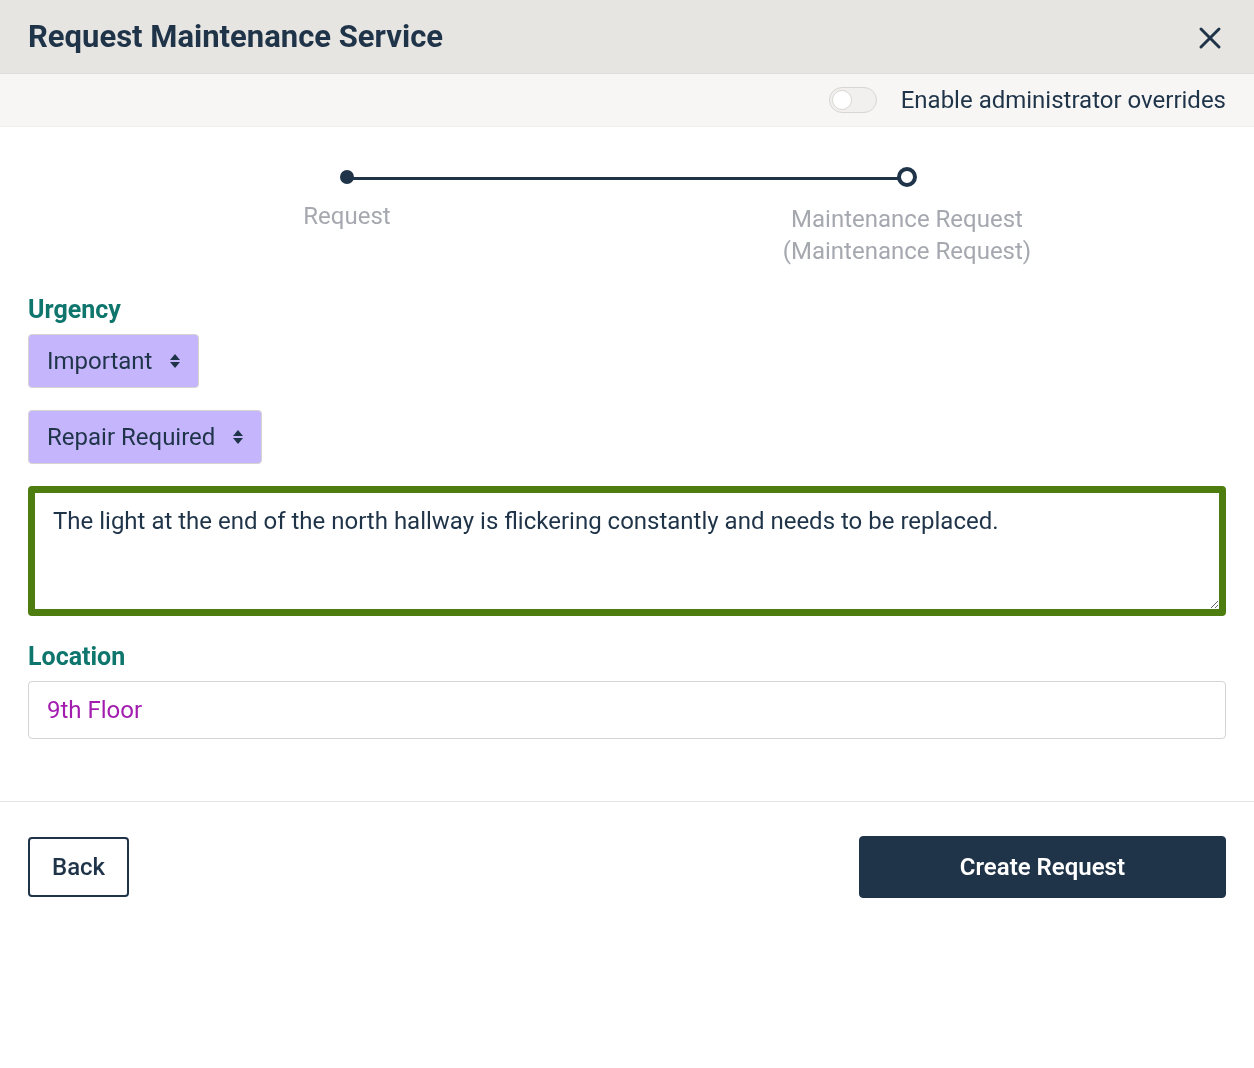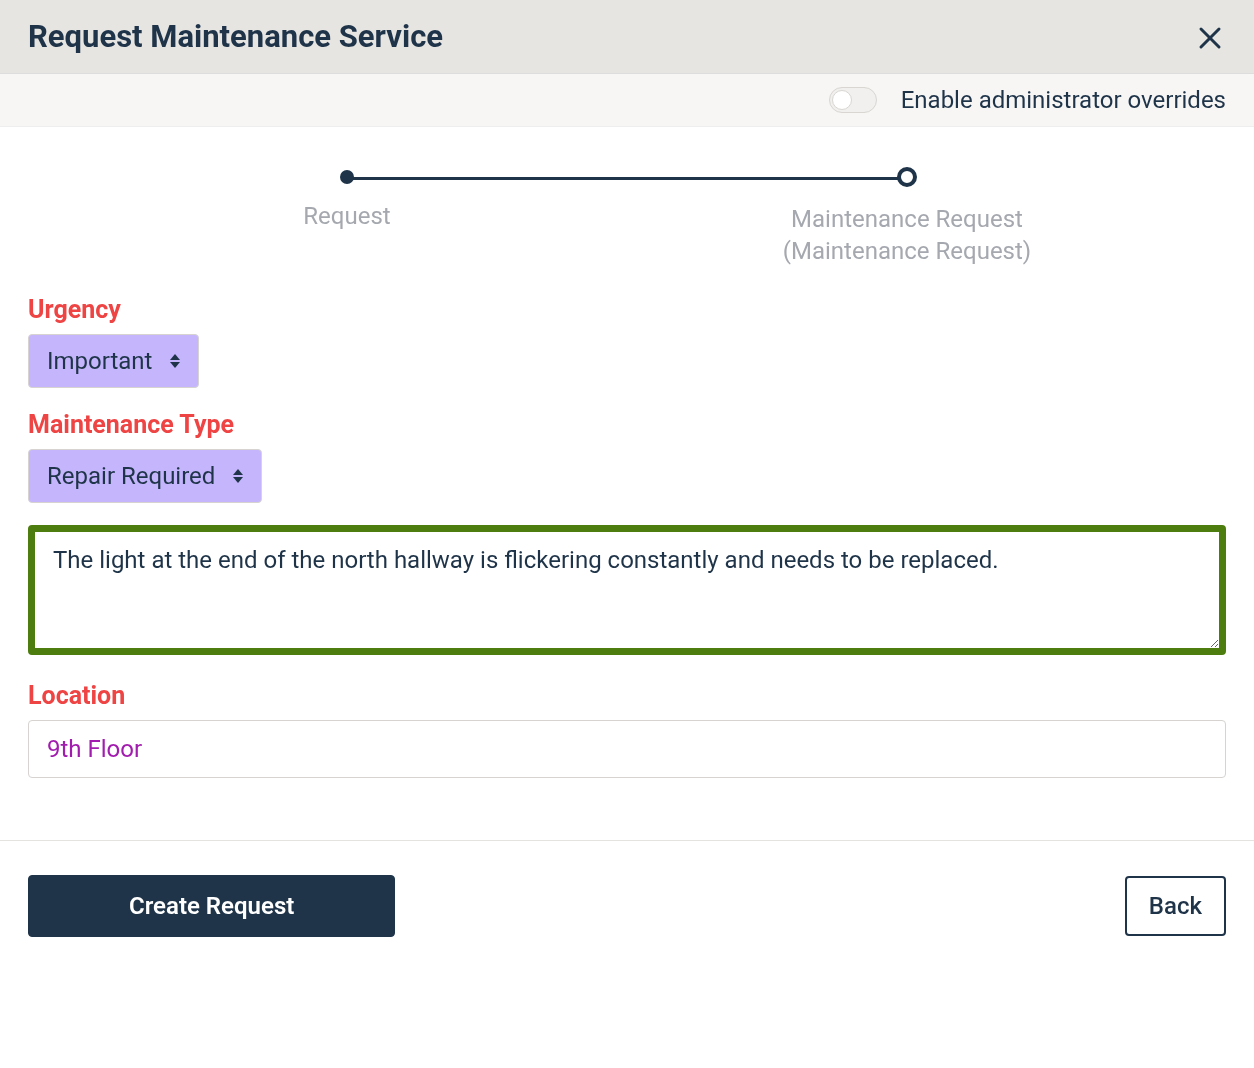--- a/index.html
+++ b/index.html
@@ -116,21 +116,21 @@
   }
   .form-body {
     padding: 10px 28px 28px 28px;
   }
   .field {
     margin-bottom: 22px;
   }
   .field-label {
     font-size: 25px;
     font-weight: 700;
-    color: #ef4444;
+    color: #0f766e;
     margin-bottom: 10px;
     display: block;
   }
   .select-wrap {
     display: inline-flex;
     align-items: center;
     border: 1px solid #d6d3d0;
     border-radius: 4px;
     padding: 12px 18px;
     background: #c4b5fd;
@@ -249,34 +249,33 @@
 
   <div class="field">
     <label class="field-label">Urgency</label>
     <div class="select-wrap">
       <span class="select-value">Important</span>
       <span class="select-caret"></span>
     </div>
   </div>
 
   <div class="field">
-    <label class="field-label">Maintenance Type</label>
     <div class="select-wrap">
       <span class="select-value">Repair Required</span>
       <span class="select-caret"></span>
     </div>
   </div>
 
   <div class="field">
     <textarea class="textarea" style="">The light at the end of the north hallway is flickering constantly and needs to be replaced.</textarea>
   </div>
 
   <div class="field">
     <label class="field-label">Location</label>
     <input type="text" class="text-input" value="9th Floor" style="">
   </div>
 
 </div>
 
 <div class="footer">
+  <button class="btn btn-back">Back</button>
   <button class="btn btn-primary">Create Request</button>
-  <button class="btn btn-back">Back</button>
 </div>
 
 </body></html>

